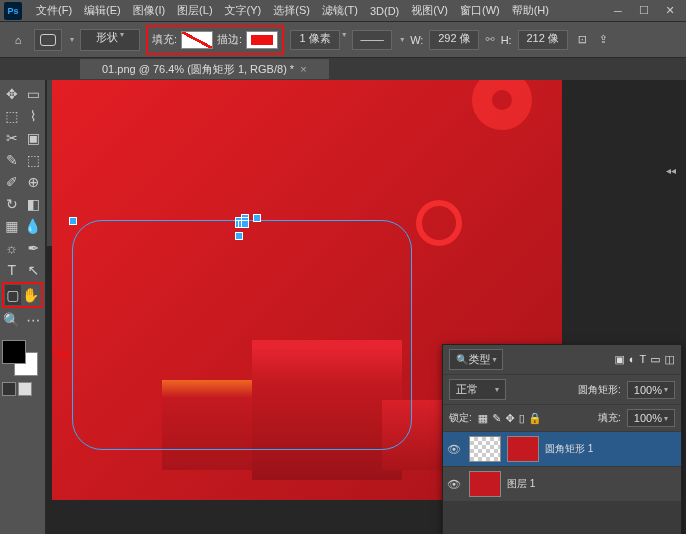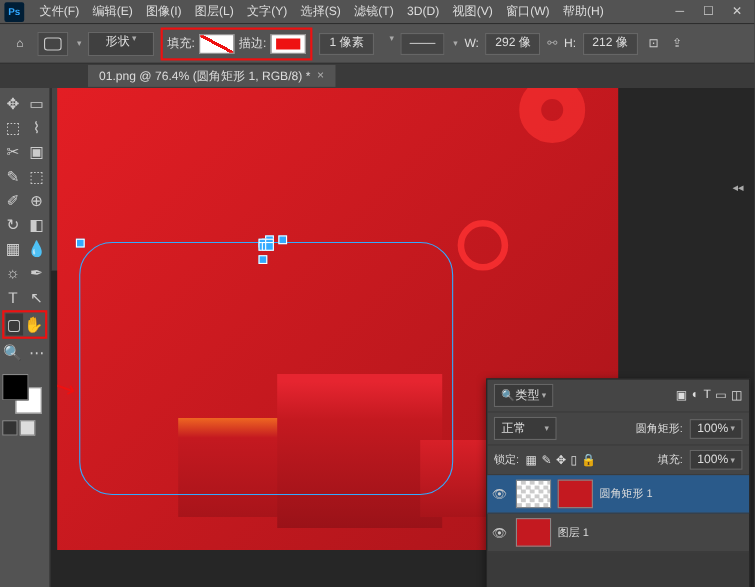--- a/index.html
+++ b/index.html
@@ -14,27 +14,27 @@
 .shape-preview{width:28px;height:22px;border:1px solid #666;display:flex;align-items:center;justify-content:center;background:#454545}
 .rounded-shape{width:16px;height:12px;border:1px solid #ccc;border-radius:3px}
 .dd-arrow{font-size:8px;color:#aaa;margin-left:2px}
 .shape-dd{width:60px;height:22px;border:1px solid #666;background:#404040;display:flex;justify-content:center}
 .fill-stroke-box{border:2px solid #e11;padding:2px 4px;display:flex;align-items:center;gap:4px;height:30px}
 .label{font-size:11px}
 .swatch{width:32px;height:18px;background:#fff;position:relative;border:1px solid #888}
 .swatch.no-fill::after{content:"";position:absolute;left:0;top:0;right:0;bottom:0;background:linear-gradient(to top right,transparent 45%,#e11 45%,#e11 55%,transparent 55%)}
 .swatch2{width:32px;height:18px;border:1px solid #888;background:#fff;display:flex;align-items:center;justify-content:center}
 .swatch2 .inner{width:22px;height:10px;background:#e11}
-.px-box{display:flex;align-items:flex-start;gap:12px}
+.px-box{display:flex;align-items:flex-start;gap:0}
 .num-input{width:50px;height:20px;background:#454545;border:1px solid #666;color:#ddd;text-align:center}
 .stroke-style{width:40px;height:20px;background:#454545;border:1px solid #666;display:flex;align-items:center;justify-content:center}
 .wh-label{font-size:11px}
 .link-icon{color:#aaa}
 .tab-bar{background:#3a3a3a;height:22px;display:flex;align-items:center;padding-left:80px}
-.doc-tab{background:#535353;padding:2px 10px;height:20px;display:flex;align-items:center;font-size:10px;color:#ddd}
+.doc-tab{background:#535353;padding:2px 22px;height:20px;display:flex;align-items:center;font-size:10px;color:#ddd}
 .close-x{margin-left:6px;color:#aaa}
 .main{position:absolute;top:80px;left:0;right:0;bottom:0;display:flex}
 .toolbox{width:46px;background:#535353;border-right:1px solid #2a2a2a;padding:4px 2px;display:flex;flex-direction:column;gap:2px}
 .tool-row{display:flex;gap:2px}
 .tool{width:20px;height:20px;display:flex;align-items:center;justify-content:center;color:#ccc;font-size:14px;cursor:pointer}
 .tool.sel{background:#3a3a3a}
 .tool-highlight{border:2px solid #e11;padding:1px}
 .color-swatches{margin-top:8px;position:relative;width:36px;height:36px}
 .fg{position:absolute;width:24px;height:24px;background:#000;border:1px solid #888;top:0;left:0}
 .bg{position:absolute;width:24px;height:24px;background:#fff;border:1px solid #888;bottom:0;right:0}

